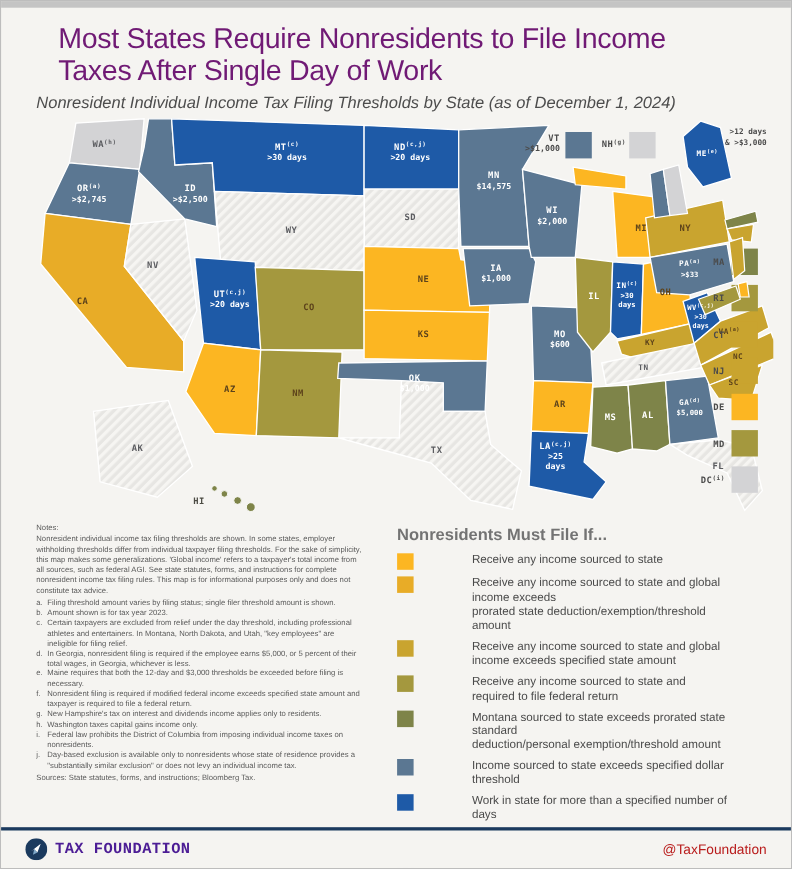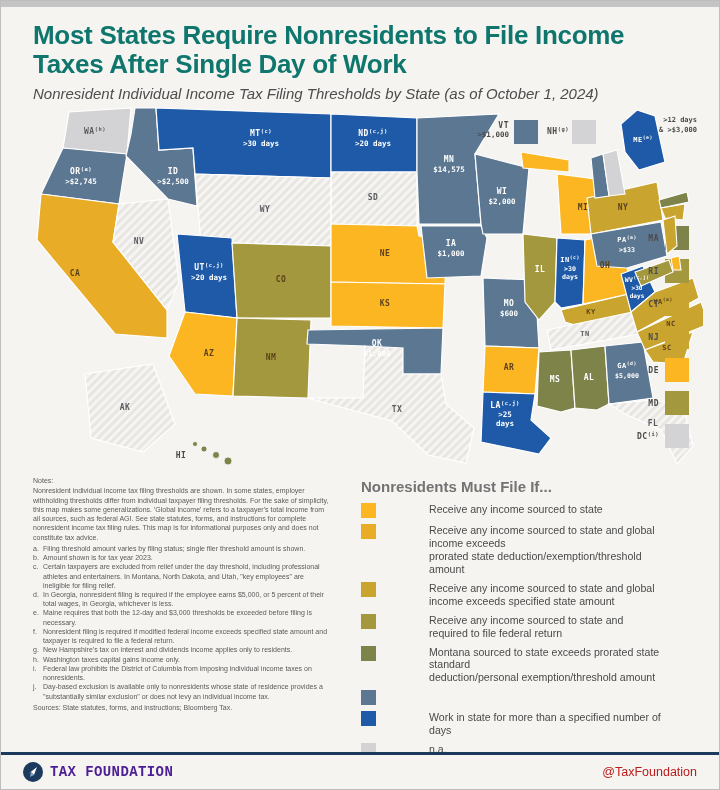--- a/index.html
+++ b/index.html
@@ -1,20 +1,20 @@
 <!DOCTYPE html>
 <html><head>
 <meta charset="utf-8">
 <style>
   html,body{margin:0;padding:0;background:#e9e9e9;}
   .page{position:relative;width:718px;height:788px;background:#f5f4f1;border:1px solid #bdbdbd;
         font-family:"Liberation Sans",sans-serif;overflow:hidden;}
   .top-strip{height:6px;background:#c4c4c4;}
   .hdr{padding:14px 32px 0 32px;}
-  .title{color:#0f766e;font-weight:bold;font-size:26px;line-height:1.1;letter-spacing:-0.3px;}
+  .title{color:#701a75;font-weight:normal;font-size:26px;line-height:1.1;letter-spacing:-0.3px;margin-left:20px;}
   .subtitle{margin-top:7px;color:#4d4d4d;font-style:italic;font-size:15px;}
   .map-wrap{margin:4px 0 0 24px;width:678px;height:368px;}
   svg text{font-family:"DejaVu Sans Mono",monospace;font-weight:bold;}
   .bottom{display:flex;margin:2px 30px 0 32px;}
   .notes{width:300px;color:#5a5a5a;font-size:7px;line-height:1.32;}
   .notes .nh{margin-bottom:1px;}
   .notes .intro{margin-bottom:2px;}
   .note-item{display:flex;}
   .note-item .k{width:10px;flex:none;}
   .note-item .t{flex:1;}
@@ -34,21 +34,21 @@
 </head>
 <body>
 
 <div class="page">
   <div class="top-strip"></div>
   <div class="hdr">
     <div class="title">
       <div>Most States Require Nonresidents to File Income</div>
       <div>Taxes After Single Day of Work</div>
     </div>
-    <div class="subtitle">Nonresident Individual Income Tax Filing Thresholds by State (as of October 1, 2024)</div>
+    <div class="subtitle">Nonresident Individual Income Tax Filing Thresholds by State (as of December 1, 2024)</div>
   </div>
 
   <div class="map-wrap">
     <svg id="usmap" width="678" height="368" viewBox="0 0 678 368" xmlns="http://www.w3.org/2000/svg">
       <defs>
         <pattern id="hatch" patternUnits="userSpaceOnUse" width="6" height="6" patternTransform="rotate(45)">
           <rect width="6" height="6" fill="#e7e6e3"></rect>
           <rect width="3" height="6" fill="#f6f5f2"></rect>
         </pattern>
       </defs>
@@ -263,20 +263,21 @@
             <span class="lb">Receive any income sourced to state and
 required to file federal return</span>
           </div>
           <div class="legend-item">
             <span class="sw" style="background: rgb(126, 132, 73);"></span>
             <span class="lb">Montana sourced to state exceeds prorated state standard
 deduction/personal exemption/threshold amount</span>
           </div>
           <div class="legend-item">
             <span class="sw" style="background: rgb(91, 119, 146);"></span>
+            <span class="lb">Income sourced to state exceeds specified dollar threshold</span>
           </div>
           <div class="legend-item">
             <span class="sw" style="background: rgb(30, 90, 167);"></span>
             <span class="lb">Work in state for more than a specified number of days</span>
           </div>
           <div class="legend-item">
             <span class="sw" style="background: rgb(211, 211, 213);"></span>
             <span class="lb">n.a.</span>
           </div>
           <div class="legend-item">

